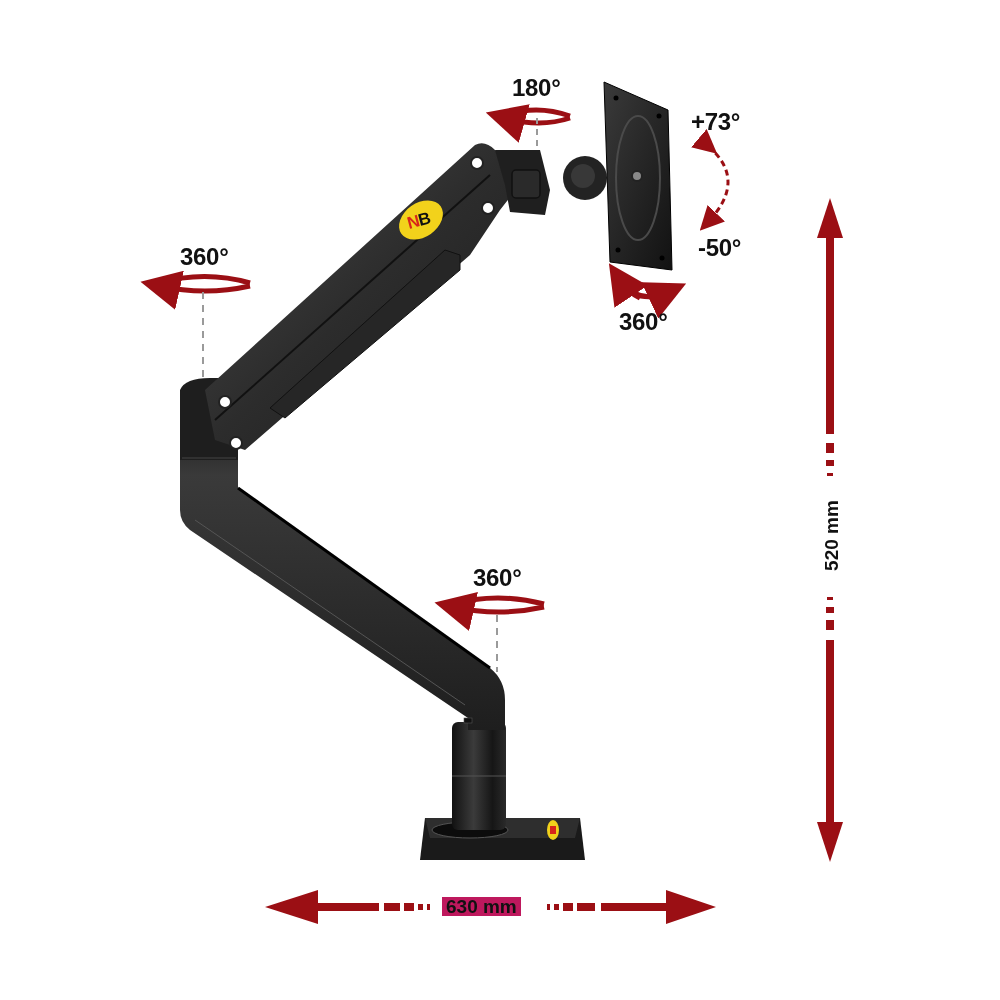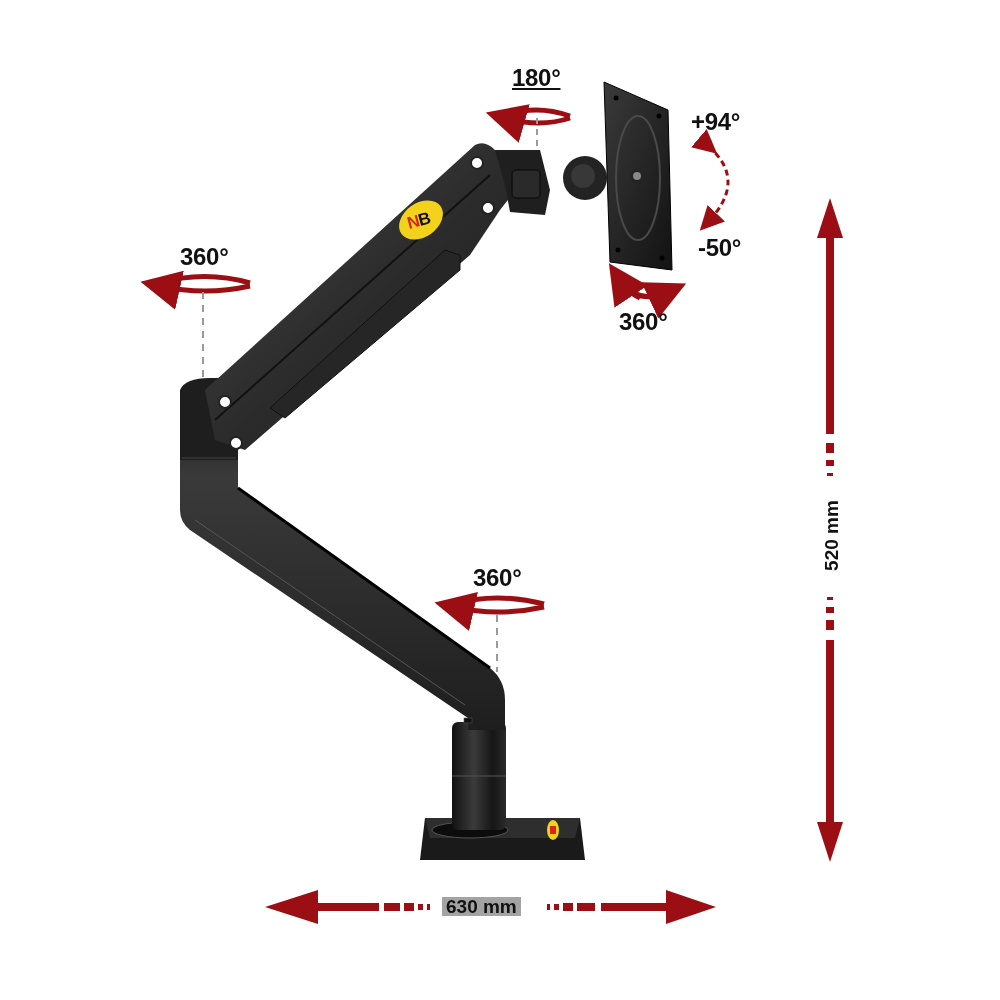--- a/index.html
+++ b/index.html
@@ -2,21 +2,21 @@
 <html><head>
 <meta charset="utf-8">
 <style>
   html, body { margin: 0; padding: 0; background: #ffffff; }
   body { width: 1000px; height: 1000px; position: relative; overflow: hidden;
          font-family: "Liberation Sans", "DejaVu Sans", sans-serif; }
   .canvas { position: absolute; left: 0; top: 0; width: 1000px; height: 1000px; }
   .label { position: absolute; font-weight: bold; color: #111; font-size: 24px;
            line-height: 1; white-space: nowrap; letter-spacing: -0.3px; }
   .dim-label { position: absolute; font-weight: bold; color: #111; font-size: 19px;
-               line-height: 1; white-space: nowrap; background: #a3a3a3; }
+               line-height: 1; white-space: nowrap; background: #be185d; }
   .vertical { transform: rotate(-90deg); transform-origin: center center; }
 </style>
 </head>
 <body>
 
 <svg class="canvas" viewBox="0 0 1000 1000" xmlns="http://www.w3.org/2000/svg">
   <defs>
     <linearGradient id="armGrad" x1="0" y1="0" x2="1" y2="1">
       <stop offset="0" stop-color="#4a4a4a"></stop>
       <stop offset="0.5" stop-color="#2c2c2c"></stop>
@@ -147,21 +147,21 @@
     <rect x="427" y="904" width="3" height="6" fill="#9b0f14"></rect>
     <rect x="547" y="904" width="3" height="6" fill="#9b0f14"></rect>
     <rect x="554" y="904" width="5" height="6" fill="#9b0f14"></rect>
     <rect x="563" y="903" width="10" height="8" fill="#9b0f14"></rect>
     <rect x="577" y="903" width="18" height="8" fill="#9b0f14"></rect>
     <rect x="601" y="903" width="68" height="8" fill="#9b0f14"></rect>
     <polygon points="716,907 666,890 666,924" fill="#9b0f14"></polygon>
   </g>
 </svg>
 
-<div class="label" style="left:512px; top:66px;text-decoration:underline;">180°</div>
-<div class="label" style="left:691px; top:110px;">+94°</div>
+<div class="label" style="left:512px; top:76px;">180°</div>
+<div class="label" style="left:691px; top:110px;">+73°</div>
 <div class="label" style="left:698px; top:236px;">-50°</div>
 <div class="label" style="left:619px; top:310px;">360°</div>
 <div class="label" style="left:180px; top:245px;">360°</div>
 <div class="label" style="left:473px; top:566px;">360°</div>
 
 <div class="dim-label" style="left:442px; top:897px; padding:0 4px;">630 mm</div>
 <div class="dim-label vertical" style="left:786px; top:526px; width:90px; text-align:center; background:transparent;">520 mm</div>
 
 </body></html>

